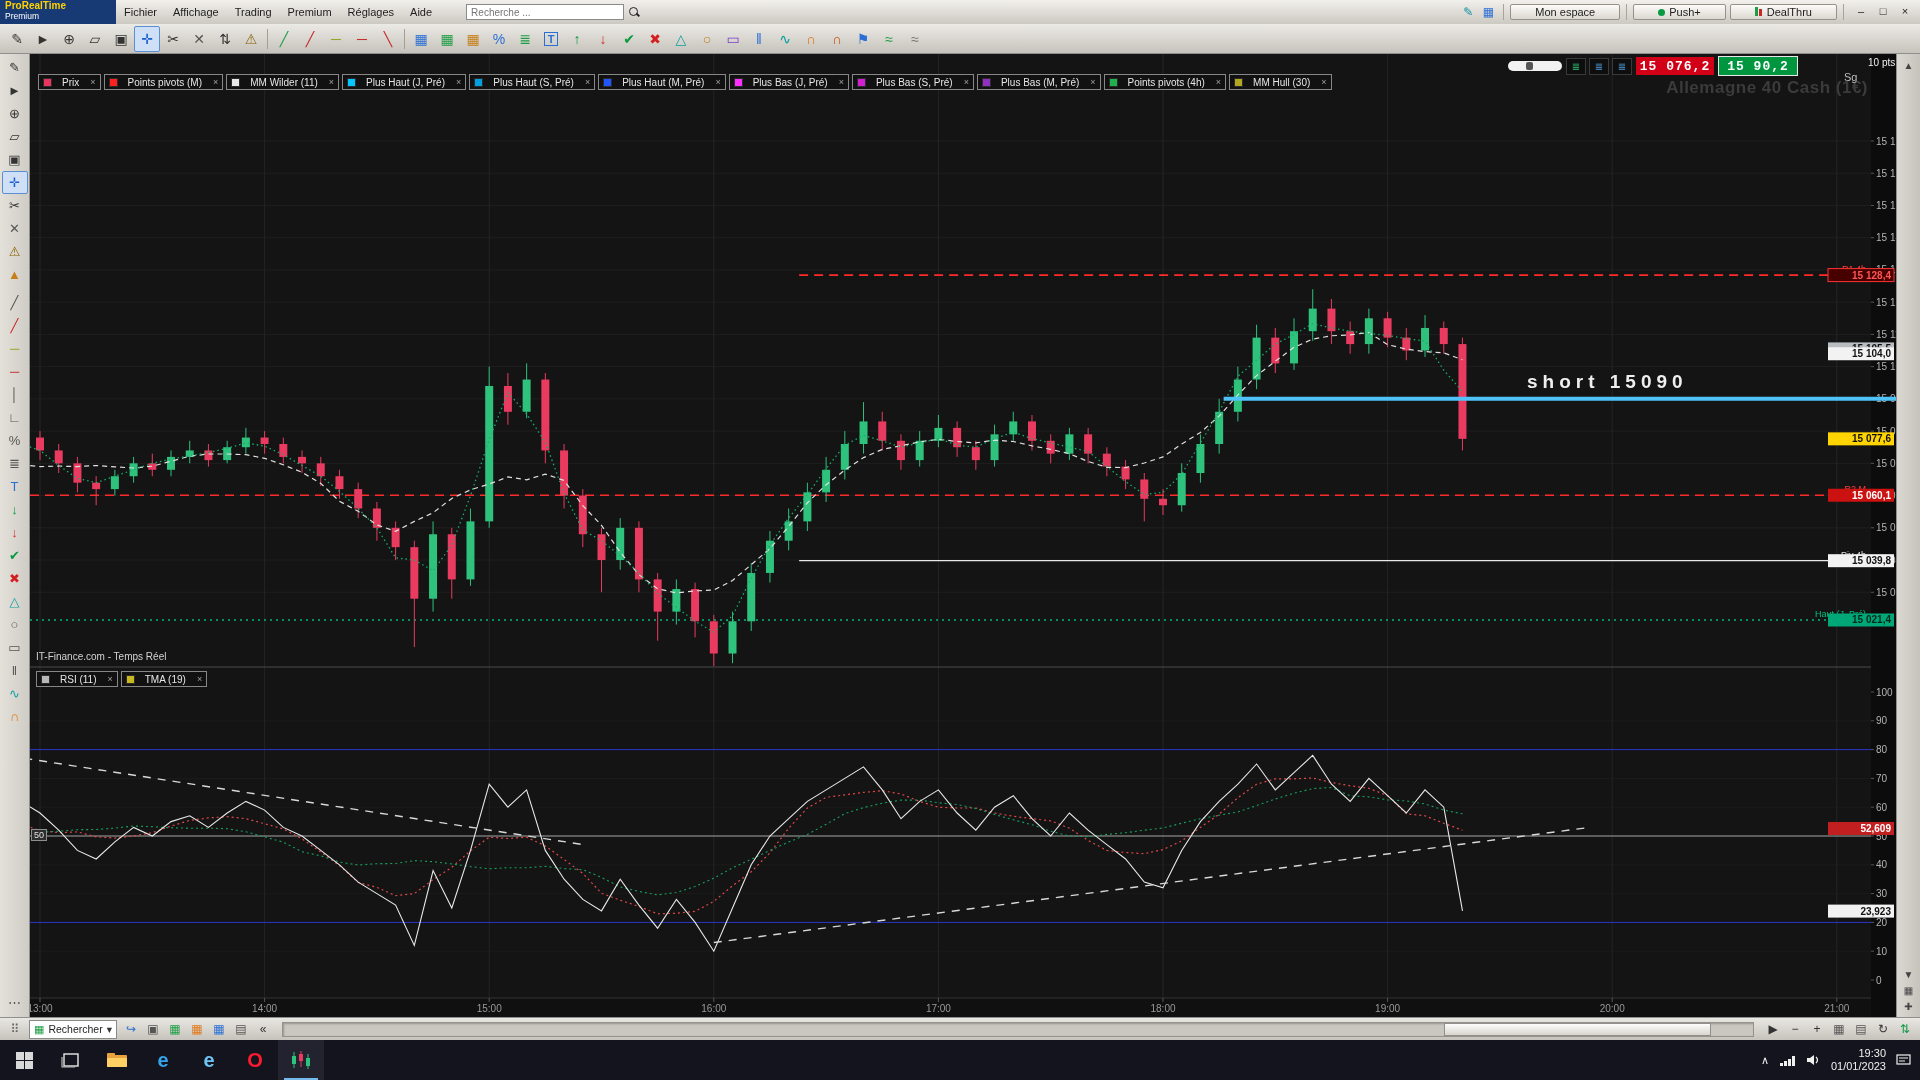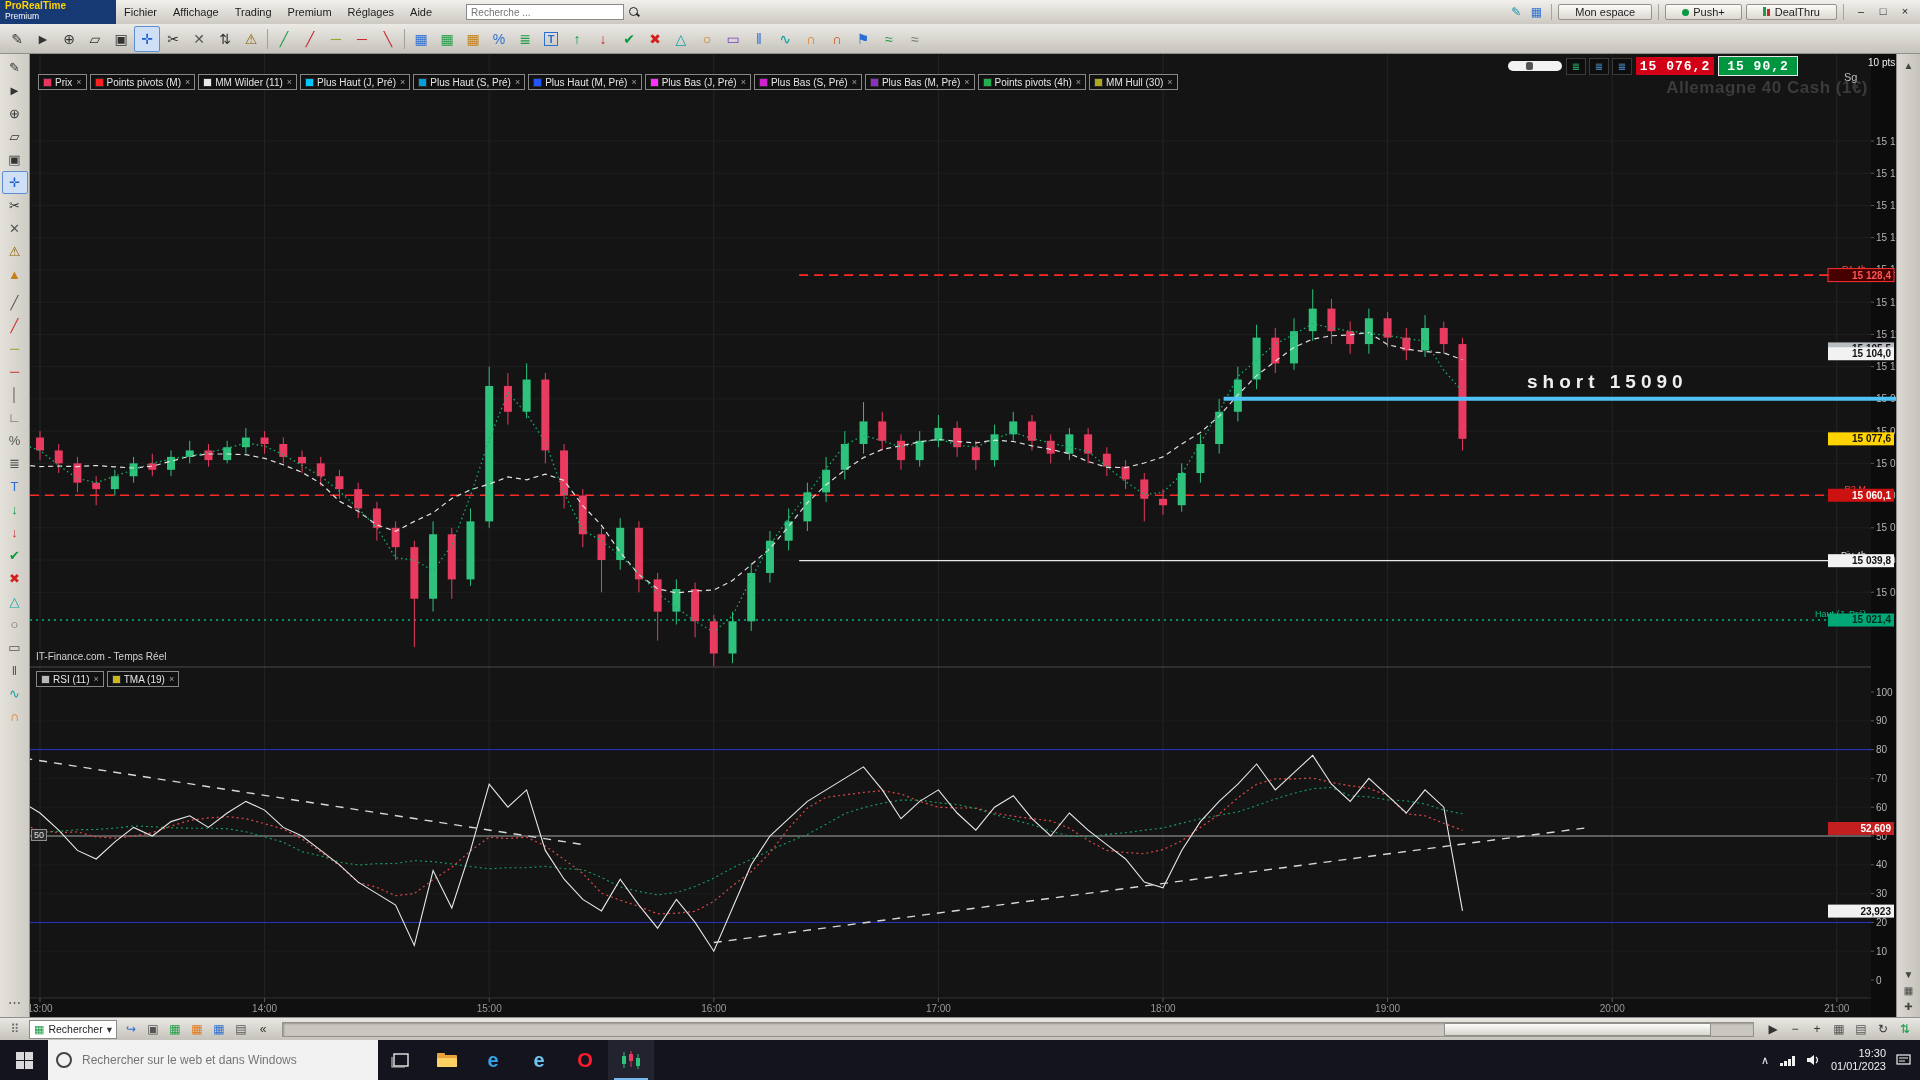--- a/index.html
+++ b/index.html
@@ -16,21 +16,21 @@
   .menu-item{font-size:11px;color:#1d1d1d;padding:0 8px;height:24px;line-height:24px;cursor:default;}
   #search-wrap{display:flex;align-items:center;margin-left:26px;}
   #menubar-search{width:148px;height:14px;font-size:10px;border:1px solid #8a8a8a;background:#ffffff;
      padding:0 4px;color:#444;}
   .mag{width:13px;height:13px;position:relative;margin-left:4px;display:inline-block;}
   .mag::before{content:"";position:absolute;left:1px;top:1px;width:7px;height:7px;border:1.6px solid #222;border-radius:50%;}
   .mag::after{content:"";position:absolute;left:8px;top:8px;width:4px;height:1.6px;background:#222;transform:rotate(45deg);}
   #menubar-right{margin-left:auto;display:flex;align-items:center;gap:4px;padding-right:4px;}
   .mb-ico{width:18px;height:18px;text-align:center;line-height:18px;font-size:12px;}
   .mb-btn{font-size:11px;color:#1d1d1d;border:1px solid #979289;background:linear-gradient(#fcfbf8,#dcd8d1);
-     padding:1px 16px;border-radius:2px;display:flex;align-items:center;gap:4px;}
+     padding:1px 24px;border-radius:2px;display:flex;align-items:center;gap:4px;}
   .mb-sep{width:1px;height:16px;background:#a8a49c;margin:0 2px;}
   .mini-candle{display:inline-block;width:3px;height:9px;margin-right:1px;}
   .win-btn{width:20px;height:16px;font-size:11px;line-height:15px;text-align:center;color:#222;
      border:1px solid transparent;}
 
   
   #toolbar{position:absolute;left:0;top:24px;width:1920px;height:30px;
     background:linear-gradient(#eceae5,#c6c3bc);border-bottom:1px solid #8f8f8f;
     display:flex;align-items:center;padding-left:4px;box-sizing:border-box;z-index:30;}
   .tb-btn{width:24px;height:24px;display:flex;align-items:center;justify-content:center;font-size:14px;
@@ -47,21 +47,21 @@
      border:1px solid transparent;border-radius:2px;flex:none;}
   .lb-btn.active{background:#cfe0f6;border-color:#5b8fd4;}
   .lb-sep{height:5px;flex:none;}
   .lb-bottom{margin-top:auto;margin-bottom:3px;}
 
   
   #chartwrap{position:absolute;left:30px;top:54px;width:1866px;height:963px;background:#141414;z-index:10;}
   #chart-svg{position:absolute;left:0;top:0;}
 
   #legend-row{position:absolute;left:8px;top:20px;display:flex;gap:3px;z-index:12;}
-  .chip{display:flex;align-items:center;gap:3px;height:14px;padding:0 4px;background:rgba(16,16,16,.85);
+  .chip{display:flex;align-items:center;gap:10px;height:14px;padding:0 4px;background:rgba(16,16,16,.85);
      border:1px solid #878787;color:#e6e6e6;font-size:10px;white-space:nowrap;}
   .sw{width:7px;height:7px;display:inline-block;border:1px solid #2a2a2a;flex:none;}
   .chip-x{color:#a0a0a0;font-size:9px;margin-left:1px;}
 
   #watermark{position:absolute;right:28px;top:24px;font-size:17px;font-weight:bold;color:#3b3b3b;
      letter-spacing:.5px;z-index:11;}
 
   #quote-row{position:absolute;left:1478px;top:2px;display:flex;align-items:center;gap:4px;z-index:12;}
   .slider{width:54px;height:10px;background:#f2f2f2;border-radius:5px;position:relative;}
   .slider .knob{position:absolute;left:18px;top:1px;width:7px;height:8px;background:#555;border-radius:2px;}
@@ -853,24 +853,20 @@
 
 <div id="taskbar">
   <div id="start-btn">
     <span id="start-logo">
         <span></span>
         <span></span>
         <span></span>
         <span></span>
       </span>
   </div>
-  <div id="tb-search">
-    <span class="circ"></span>
-    <input type="text" placeholder="Rechercher sur le web et dans Windows" style="">
-  </div>
   <span id="task-apps" style="display:flex;">
       <div class="task-app">
         <svg width="22" height="18">
           <rect x="4" y="3" width="14" height="12" fill="none" stroke="#e8e8e8" stroke-width="1.4"></rect>
           <path d="M2 6 L2 16 L15 16" fill="none" stroke="#bdbdbd" stroke-width="1.2"></path>
         </svg>
       </div>
       <div class="task-app">
         <div class="folder">
           <div class="back"></div>

